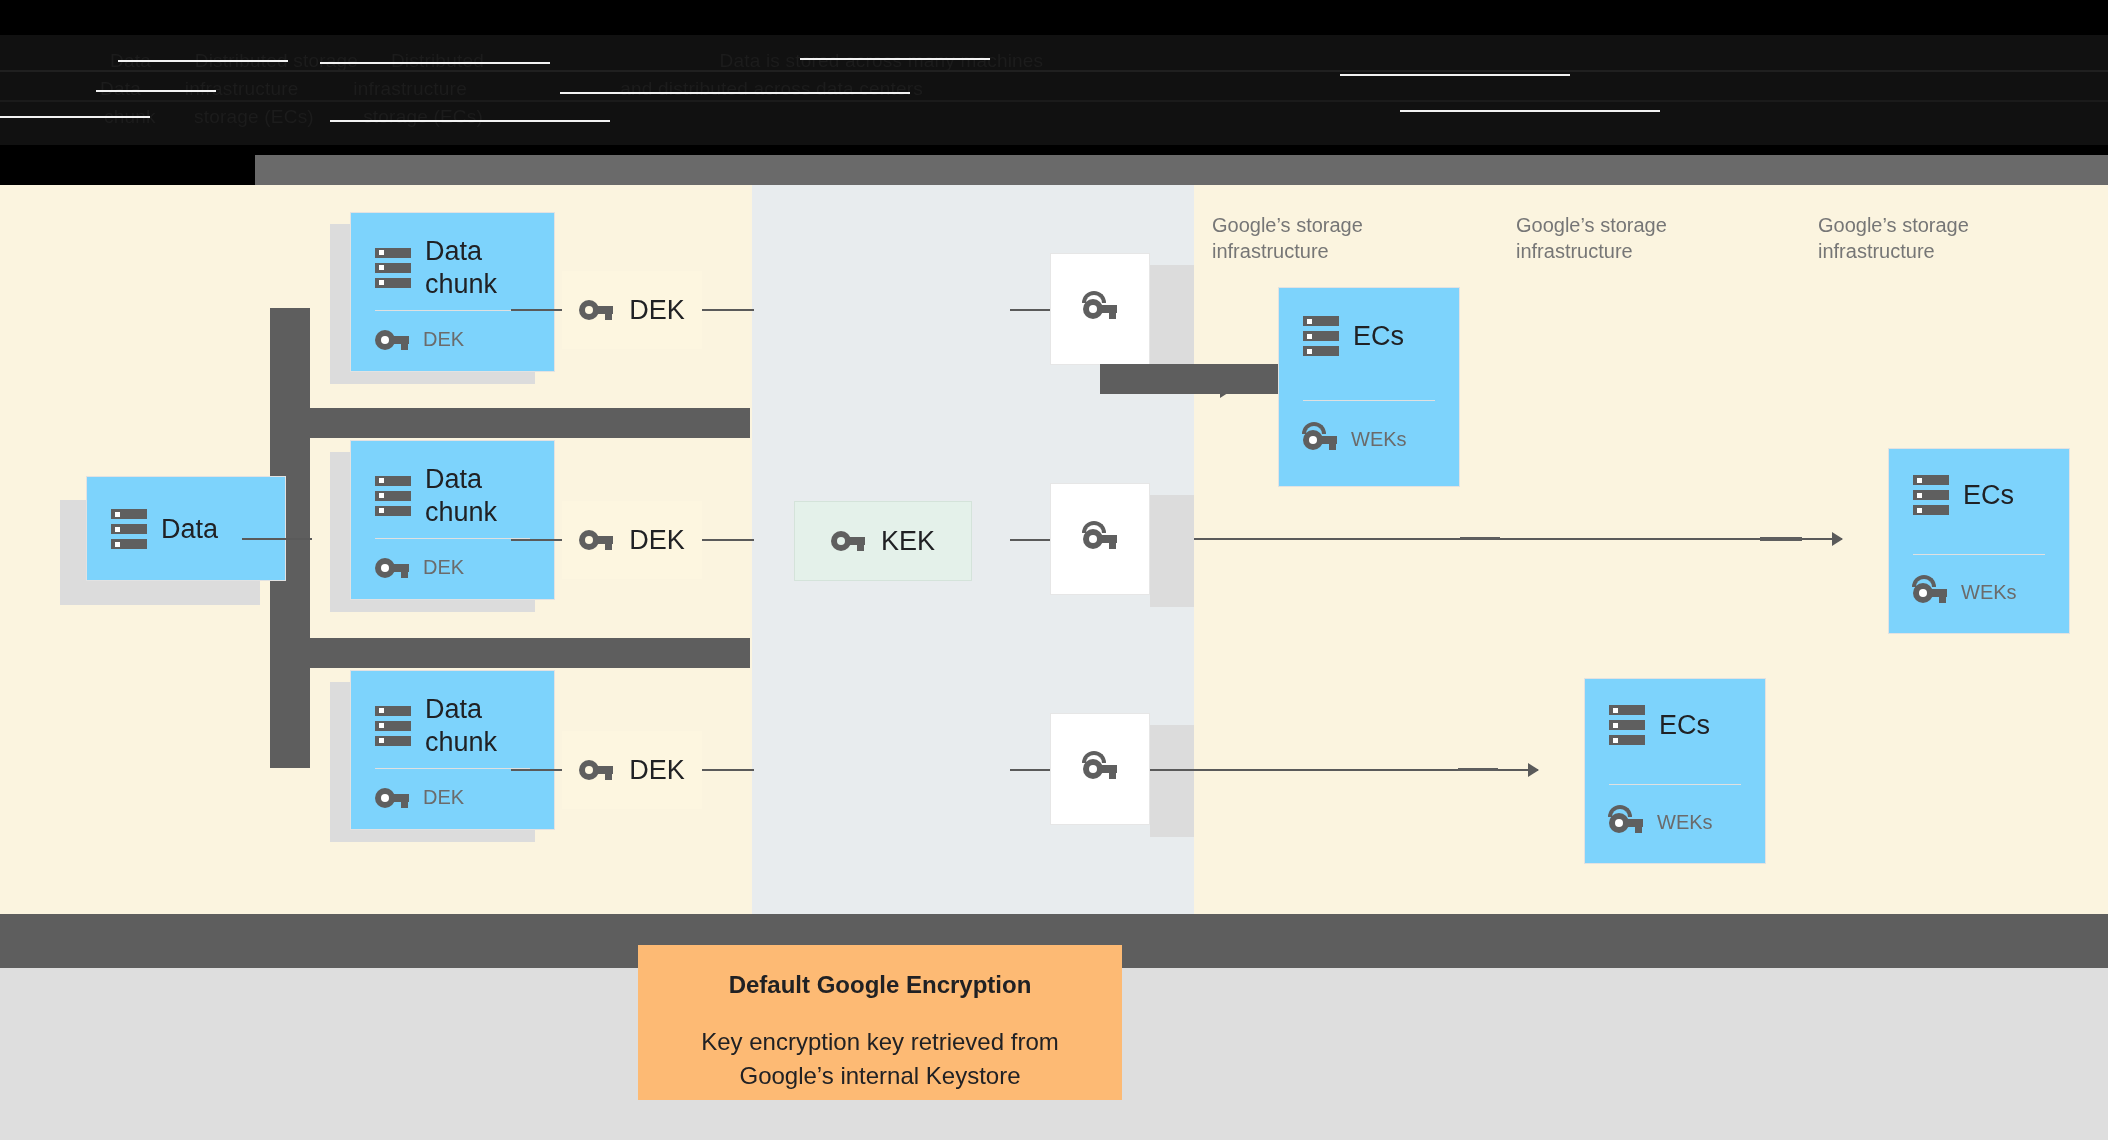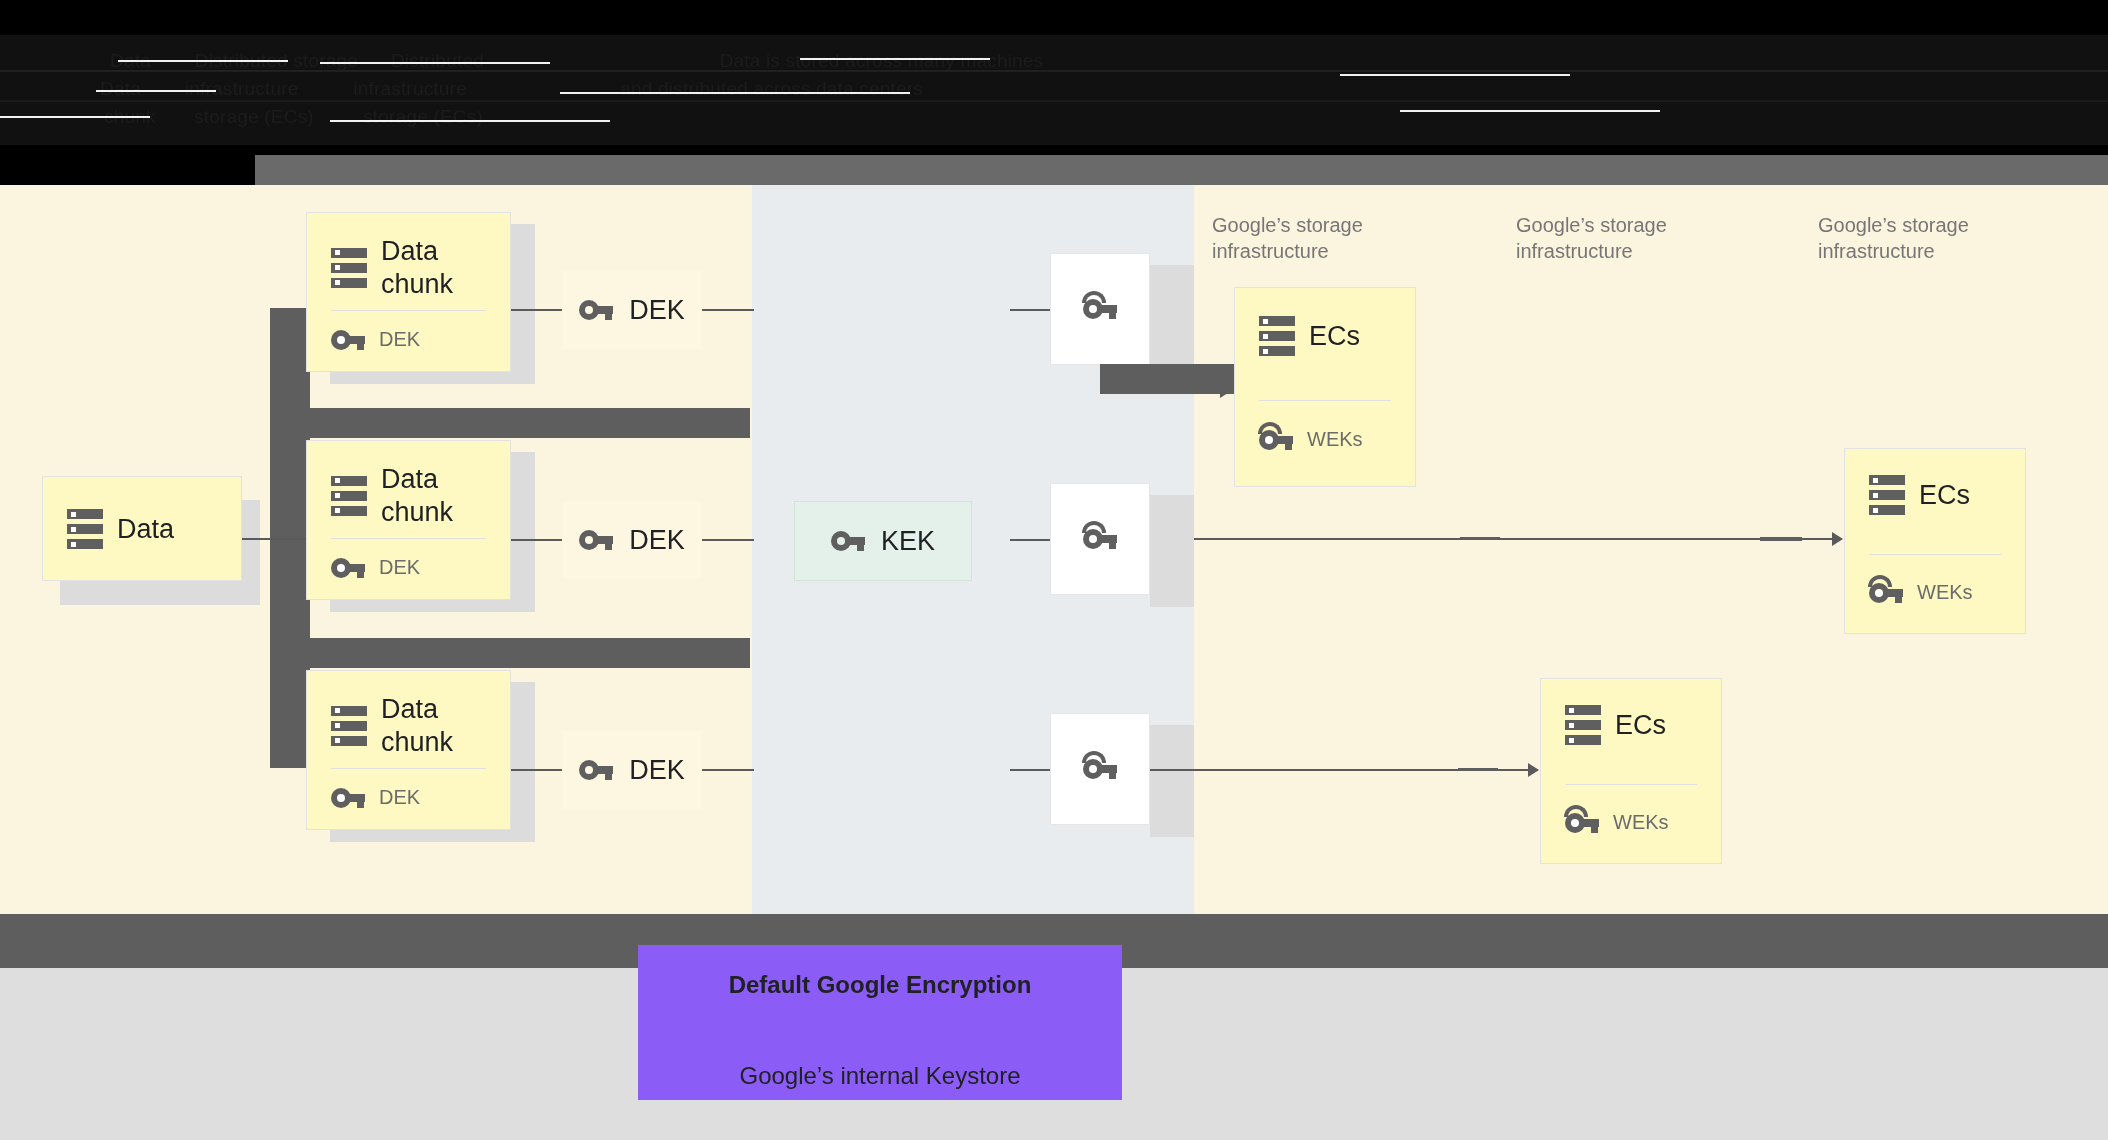--- a/index.html
+++ b/index.html
@@ -24,21 +24,21 @@
   
   .fork{position:absolute;background:#5e5e5e;}
   .line{position:absolute;background:#5a5a5a;height:2px;}
 
   .arrow{position:absolute;height:2px;background:#5a5a5a;}
   .arrow::after{content:"";position:absolute;right:-1px;top:-6px;width:0;height:0;
     border-left:11px solid #5a5a5a;border-top:7px solid transparent;border-bottom:7px solid transparent;}
 
   
   .shadow{position:absolute;background:#dcdcdc;}
-  .card{position:absolute;background:#fef9c3;border:1px solid #e2e2e2;box-sizing:border-box;}
+  .card{position:absolute;background:#7dd3fc;border:1px solid #e2e2e2;box-sizing:border-box;margin-left:44px;}
   .card-top{display:flex;align-items:center;gap:14px;padding:22px 0 0 24px;}
   .card-div{position:absolute;left:24px;right:24px;height:1px;background:#e0e0e0;}
   .card-bot{display:flex;align-items:center;gap:14px;padding:0 0 0 24px;position:absolute;left:0;}
   .card-title{font-size:27px;color:#202124;line-height:1.22;}
   .card-sub{font-size:20px;color:#6b6b6b;}
 
   
   .svr{display:inline-block;width:36px;flex:0 0 36px;}
   .svr span{display:block;height:10px;background:#5f5f5f;margin-bottom:5px;position:relative;}
   .svr span:last-child{margin-bottom:0;}
@@ -61,21 +61,21 @@
   .tintbox .lbl{font-size:27px;color:#202124;}
   .box-dek{background:#fdf6e0;}
   .box-kek{background:#e4f1ea;border:1px solid #d4e3da;}
 
   .wkbox{position:absolute;background:#fff;border:1px solid #e6e6e6;box-sizing:border-box;
          display:flex;align-items:center;justify-content:center;}
 
   .gtext{position:absolute;font-size:20px;color:#767676;line-height:1.28;}
 
   
-  .caption{position:absolute;background:#8b5cf6;box-sizing:border-box;text-align:center;
+  .caption{position:absolute;background:#fdba74;box-sizing:border-box;text-align:center;
            padding:26px 20px;}
   .cap-h{font-size:24px;font-weight:bold;color:#202124;}
   .cap-b{font-size:24px;color:#202124;line-height:1.42;margin-top:26px;}
   .cap-b b{font-weight:normal;}
 </style>
 </head>
 <body>
 
 <div id="stage">
 
@@ -352,18 +352,18 @@
       <span class="card-sub">WEKs</span>
     </div>
   </div>
 
   <div class="strip-dark" style="left:0;top:914px;width:2108px;height:54px;"></div>
   <div class="footer" style="left:0;top:968px;width:2108px;height:172px;"></div>
 
   <div class="caption" style="left:638px;top:945px;width:484px;height:155px;">
     <div class="cap-h">Default Google Encryption</div>
     <div class="cap-b">
-      <br>
+      <span>Key encryption key retrieved from</span><br>
       <b>Google’s internal Keystore</b>
     </div>
   </div>
 
 </div>
 
 </body></html>

